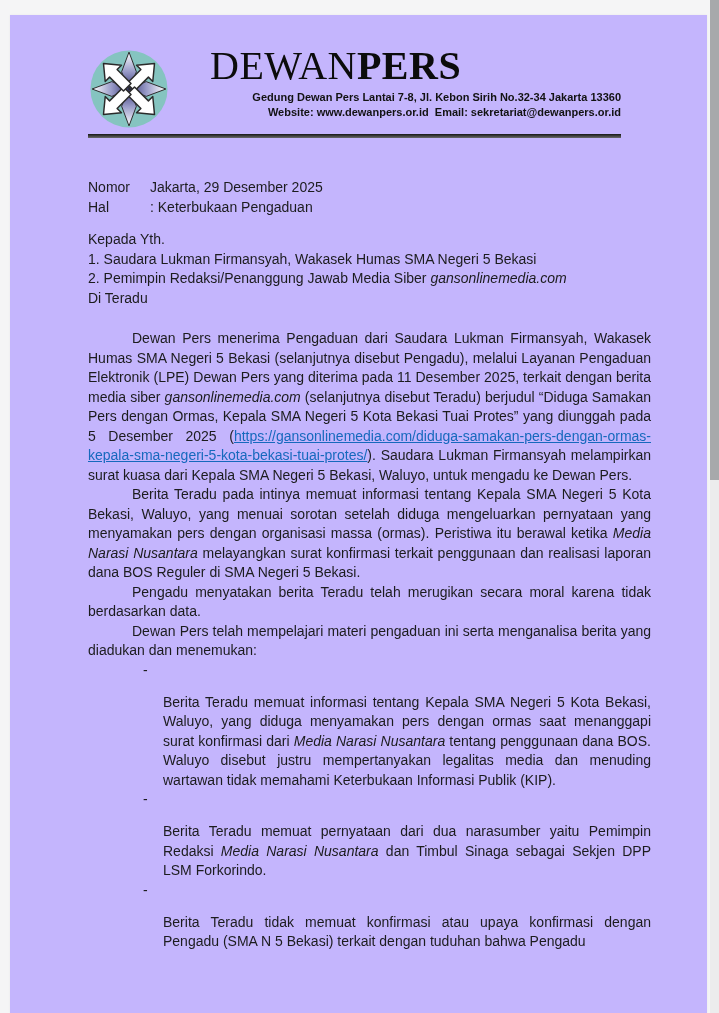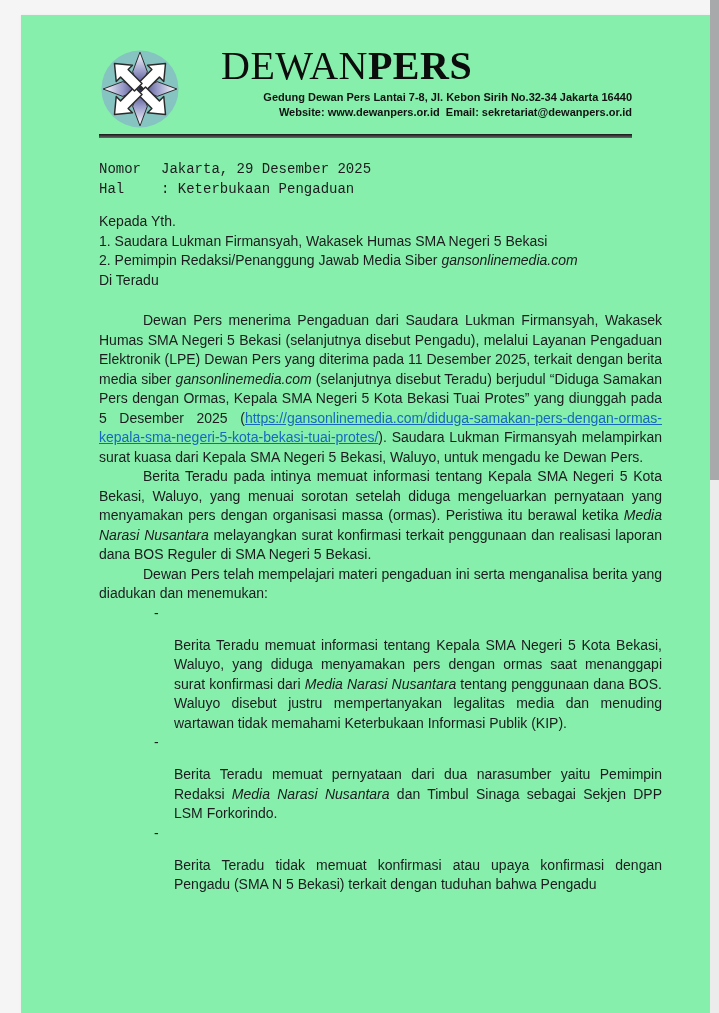--- a/index.html
+++ b/index.html
@@ -3,22 +3,22 @@
 <meta charset="utf-8">
 <style>
   html,body{margin:0;padding:0;}
   body{
     width:719px;height:1013px;overflow:hidden;
     background:#f5f5f6;
     font-family:"Liberation Sans",sans-serif;
   }
   .canvas{position:relative;width:719px;height:1013px;background:#f5f5f6;overflow:hidden;}
   .page{
-    position:absolute;left:21px;top:15px;width:697px;height:998px;
-    background:#86efac;box-shadow:0 0 2px rgba(0,0,0,0.06);
+    position:absolute;left:10px;top:15px;width:697px;height:998px;
+    background:#c4b5fd;box-shadow:0 0 2px rgba(0,0,0,0.06);
   }
   .content{
     padding:30px 56px 0 78px;
     color:#1c1c1e;font-size:14px;line-height:19.5px;
   }
   
   .letterhead{display:flex;align-items:flex-start;}
   .logo{flex:0 0 82px;width:82px;height:82px;margin-top:3px;}
   .head-right{flex:1;padding-left:40px;margin-right:30px;}
   .org-name{
@@ -30,21 +30,21 @@
   .address{margin-top:3px;text-align:right;}
   .addr-line{
     font-size:11px;line-height:15px;font-weight:700;color:#121212;
     white-space:pre-wrap;
   }
   .rule{
     height:4px;margin-top:4px;margin-right:30px;
     background:linear-gradient(#161616,#6a6a6a);
   }
   
-  .meta{margin-top:22px;font-family:Liberation Mono, monospace;}
+  .meta{margin-top:40px;}
   .meta-row{display:flex;}
   .meta-label{flex:0 0 62px;}
   .meta-value{flex:1;}
   .dateline{margin-right:38px;}
   
   .recipient{margin-top:13px;}
   
   .body{margin-top:21px;}
   .body-par{margin:0;text-align:justify;}
   .body-par.indent{text-indent:44px;}
@@ -85,21 +85,21 @@
               <path d="M50,6 L64,23 L56.5,23 L56.5,47 L43.5,47 L43.5,23 L36,23 Z" fill="#ffffff" stroke="#2a2a2a" stroke-width="1.8" stroke-linejoin="round" transform="rotate(45 50 50)"></path>
               <path d="M50,6 L64,23 L56.5,23 L56.5,47 L43.5,47 L43.5,23 L36,23 Z" fill="#ffffff" stroke="#2a2a2a" stroke-width="1.8" stroke-linejoin="round" transform="rotate(135 50 50)"></path>
               <path d="M50,6 L64,23 L56.5,23 L56.5,47 L43.5,47 L43.5,23 L36,23 Z" fill="#ffffff" stroke="#2a2a2a" stroke-width="1.8" stroke-linejoin="round" transform="rotate(225 50 50)"></path>
               <path d="M50,6 L64,23 L56.5,23 L56.5,47 L43.5,47 L43.5,23 L36,23 Z" fill="#ffffff" stroke="#2a2a2a" stroke-width="1.8" stroke-linejoin="round" transform="rotate(315 50 50)"></path>
             </g>
           </svg>
         </div>
         <div class="head-right">
           <div class="org-name"><span>DEWAN</span><span class="bold">PERS</span></div>
           <div class="address">
-            <div class="addr-line">Gedung Dewan Pers Lantai 7-8, Jl. Kebon Sirih No.32-34 Jakarta 16440</div>
+            <div class="addr-line">Gedung Dewan Pers Lantai 7-8, Jl. Kebon Sirih No.32-34 Jakarta 13360</div>
             <div class="addr-line">Website: www.dewanpers.or.id  Email: sekretariat@dewanpers.or.id</div>
           </div>
         </div>
       </div>
 
       <div class="rule"></div>
 
       <div class="meta">
         <div class="meta-row">
           <span class="meta-label">Nomor</span>
@@ -114,20 +114,21 @@
       <div class="recipient">
         <div>Kepada Yth.</div>
         <div><span>1. Saudara Lukman Firmansyah, Wakasek Humas SMA Negeri 5 Bekasi</span></div>
         <div><span>2. Pemimpin Redaksi/Penanggung Jawab Media Siber </span><span style="font-style: italic;">gansonlinemedia.com</span></div>
         <div><span>Di Teradu</span></div>
       </div>
 
       <div class="body">
         <p class="body-par indent"><span>Dewan Pers menerima Pengaduan dari Saudara Lukman Firmansyah, Wakasek Humas SMA Negeri 5 Bekasi (selanjutnya disebut Pengadu), melalui Layanan Pengaduan Elektronik (LPE) Dewan Pers yang diterima pada 11 Desember 2025, terkait dengan berita media siber </span><span style="font-style: italic;">gansonlinemedia.com</span><span> (selanjutnya disebut Teradu) berjudul “Diduga Samakan Pers dengan Ormas, Kepala SMA Negeri 5 Kota Bekasi Tuai Protes” yang diunggah pada 5 Desember 2025 (</span><a class="lnk" href="#">https://gansonlinemedia.com/diduga-samakan-pers-dengan-ormas-kepala-sma-negeri-5-kota-bekasi-tuai-protes/</a><span>). Saudara Lukman Firmansyah melampirkan surat kuasa dari Kepala SMA Negeri 5 Bekasi, Waluyo, untuk mengadu ke Dewan Pers.</span></p>
         <p class="body-par indent"><span>Berita Teradu pada intinya memuat informasi tentang Kepala SMA Negeri 5 Kota Bekasi, Waluyo, yang menuai sorotan setelah diduga mengeluarkan pernyataan yang menyamakan pers dengan organisasi massa (ormas). Peristiwa itu berawal ketika </span><span style="font-style: italic;">Media Narasi Nusantara</span><span> melayangkan surat konfirmasi terkait penggunaan dan realisasi laporan dana BOS Reguler di SMA Negeri 5 Bekasi.</span></p>
+        <p class="body-par indent"><span>Pengadu menyatakan berita Teradu telah merugikan secara moral karena tidak berdasarkan data.</span></p>
         <p class="body-par indent"><span>Dewan Pers telah mempelajari materi pengaduan ini serta menganalisa berita yang diadukan dan menemukan:</span></p>
 
         <div class="findings">
           <div class="finding">
             <span class="dash">-</span>
             <div class="ftext"><span>Berita Teradu memuat informasi tentang Kepala SMA Negeri 5 Kota Bekasi, Waluyo, yang diduga menyamakan pers dengan ormas saat menanggapi surat konfirmasi dari </span><span style="font-style: italic;">Media Narasi Nusantara</span><span> tentang penggunaan dana BOS. Waluyo disebut justru mempertanyakan legalitas media dan menuding wartawan tidak memahami Keterbukaan Informasi Publik (KIP).</span></div>
           </div>
           <div class="finding">
             <span class="dash">-</span>
             <div class="ftext"><span>Berita Teradu memuat pernyataan dari dua narasumber yaitu Pemimpin Redaksi </span><span style="font-style: italic;">Media Narasi Nusantara</span><span> dan Timbul Sinaga sebagai Sekjen DPP LSM Forkorindo.</span></div>

